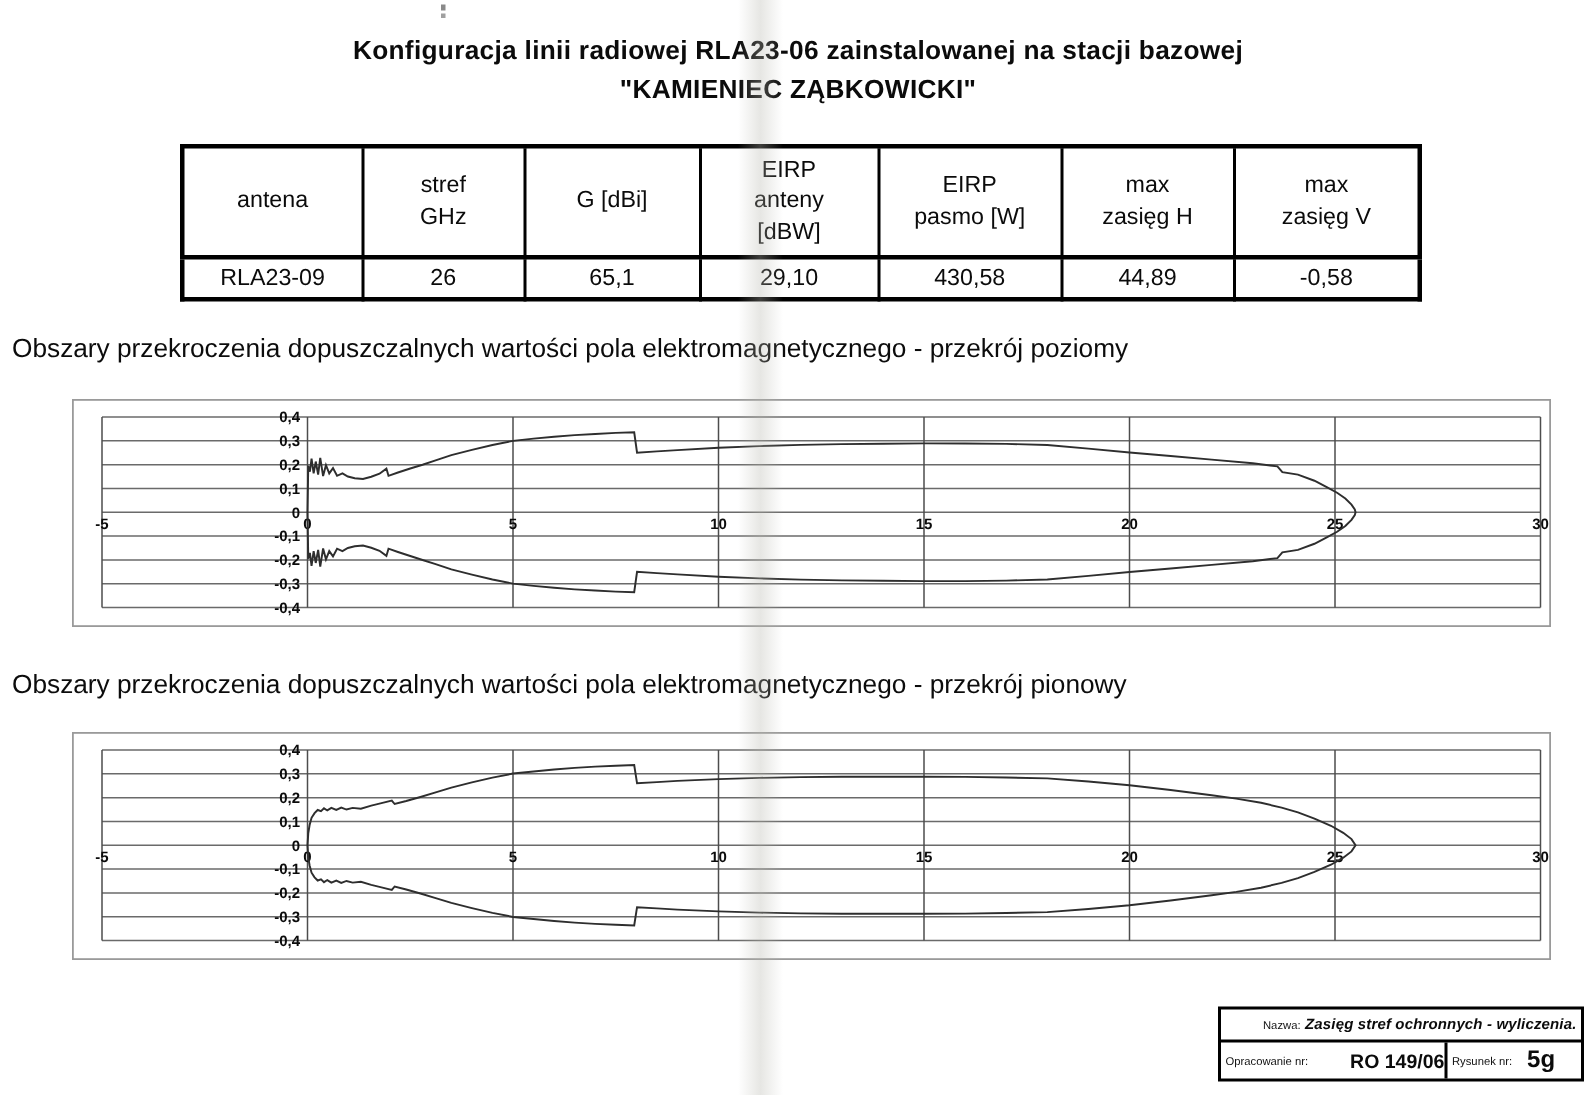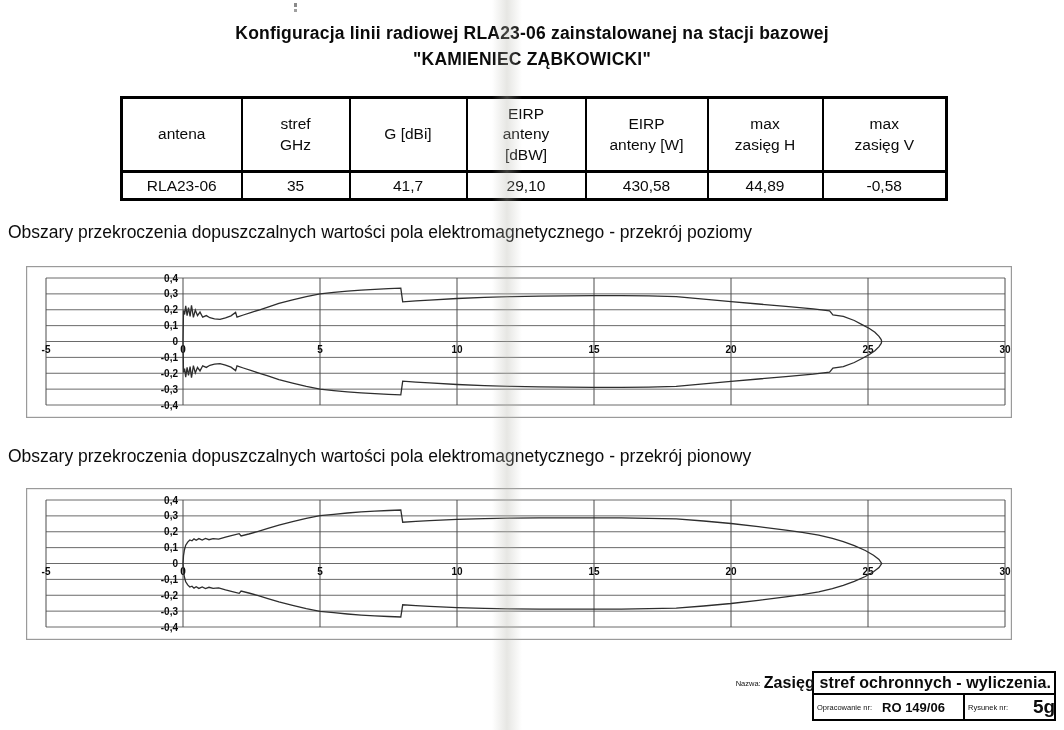--- a/index.html
+++ b/index.html
@@ -18,35 +18,35 @@
             border:3px solid #000;}
   table.cfg th,table.cfg td{border:2px solid #000;text-align:center;vertical-align:middle;
             font-weight:400;padding:0 2px;}
   table.cfg th{height:71px;font-size:15.5px;white-space:pre-line;line-height:1.3;}
   table.cfg td{height:25px;font-size:15.5px;}
   table.cfg thead tr{border-bottom:3px solid #000;}
 
   .chart-title{position:absolute;left:8px;width:1052px;font-size:17.5px;font-weight:400;
                color:#0c0c0c;white-space:nowrap;}
   .ct1{top:222px;} .ct2{top:446px;}
-  .chart{position:absolute;left:26px;width:781px;height:152px;text-decoration:underline;}
+  .chart{position:absolute;left:48px;width:781px;height:152px;text-decoration:underline;}
   .c1{top:266px;} .c2{top:488px;}
   .chart svg{display:block;}
 
   .stamp{position:absolute;left:812px;top:671px;width:240px;border:2px solid #000;background:#fff;z-index:7;}
   .stamp-row1{display:flex;align-items:center;height:20px;border-bottom:2px solid #000;padding:0 3px;gap:3px;justify-content:flex-end;}
   .stamp-row2{display:flex;height:24px;}
   .stamp-cell{display:flex;align-items:center;padding:0 3px;gap:4px;min-width:0;}
   .stamp-cell.first{width:143px;border-right:2px solid #000;}
   .stamp-cell.second{flex:1;}
   .stamp-label{font-size:7.5px;white-space:nowrap;color:#111;}
   .stamp-val{font-weight:bold;white-space:nowrap;}
-  .v-nazwa{font-size:16px;letter-spacing:0.1px;}
-  .v-oprac{font-size:13px;margin-left:6px;}
-  .v-rys{font-size:19px;margin-left:21px;}
+  .v-nazwa{font-size:10px;letter-spacing:0.1px;font-style:italic;}
+  .v-oprac{font-size:13px;margin-left:24px;}
+  .v-rys{font-size:16px;margin-left:6px;}
 </style>
 </head>
 <body>
 
 <div class="page">
 
   <div class="top-mark"></div>
   <div class="top-mark2"></div>
 
   <div class="title">
@@ -67,32 +67,32 @@
     <thead id="cfg-head">
         <tr>
           <th>antena</th>
           <th>stref
 GHz</th>
           <th>G [dBi]</th>
           <th>EIRP
 anteny
 [dBW]</th>
           <th>EIRP
-anteny [W]</th>
+pasmo [W]</th>
           <th>max
 zasięg H</th>
           <th>max
 zasięg V</th>
         </tr>
       </thead>
     <tbody id="cfg-body">
         <tr>
-          <td>RLA23-06</td>
-          <td>35</td>
-          <td>41,7</td>
+          <td>RLA23-09</td>
+          <td>26</td>
+          <td>65,1</td>
           <td>29,10</td>
           <td>430,58</td>
           <td>44,89</td>
           <td>-0,58</td>
         </tr>
       </tbody>
   </table>
 
   <div class="chart-title ct1">Obszary przekroczenia dopuszczalnych wartości pola elektromagnetycznego - przekrój poziomy</div>
   <div class="chart c1">

